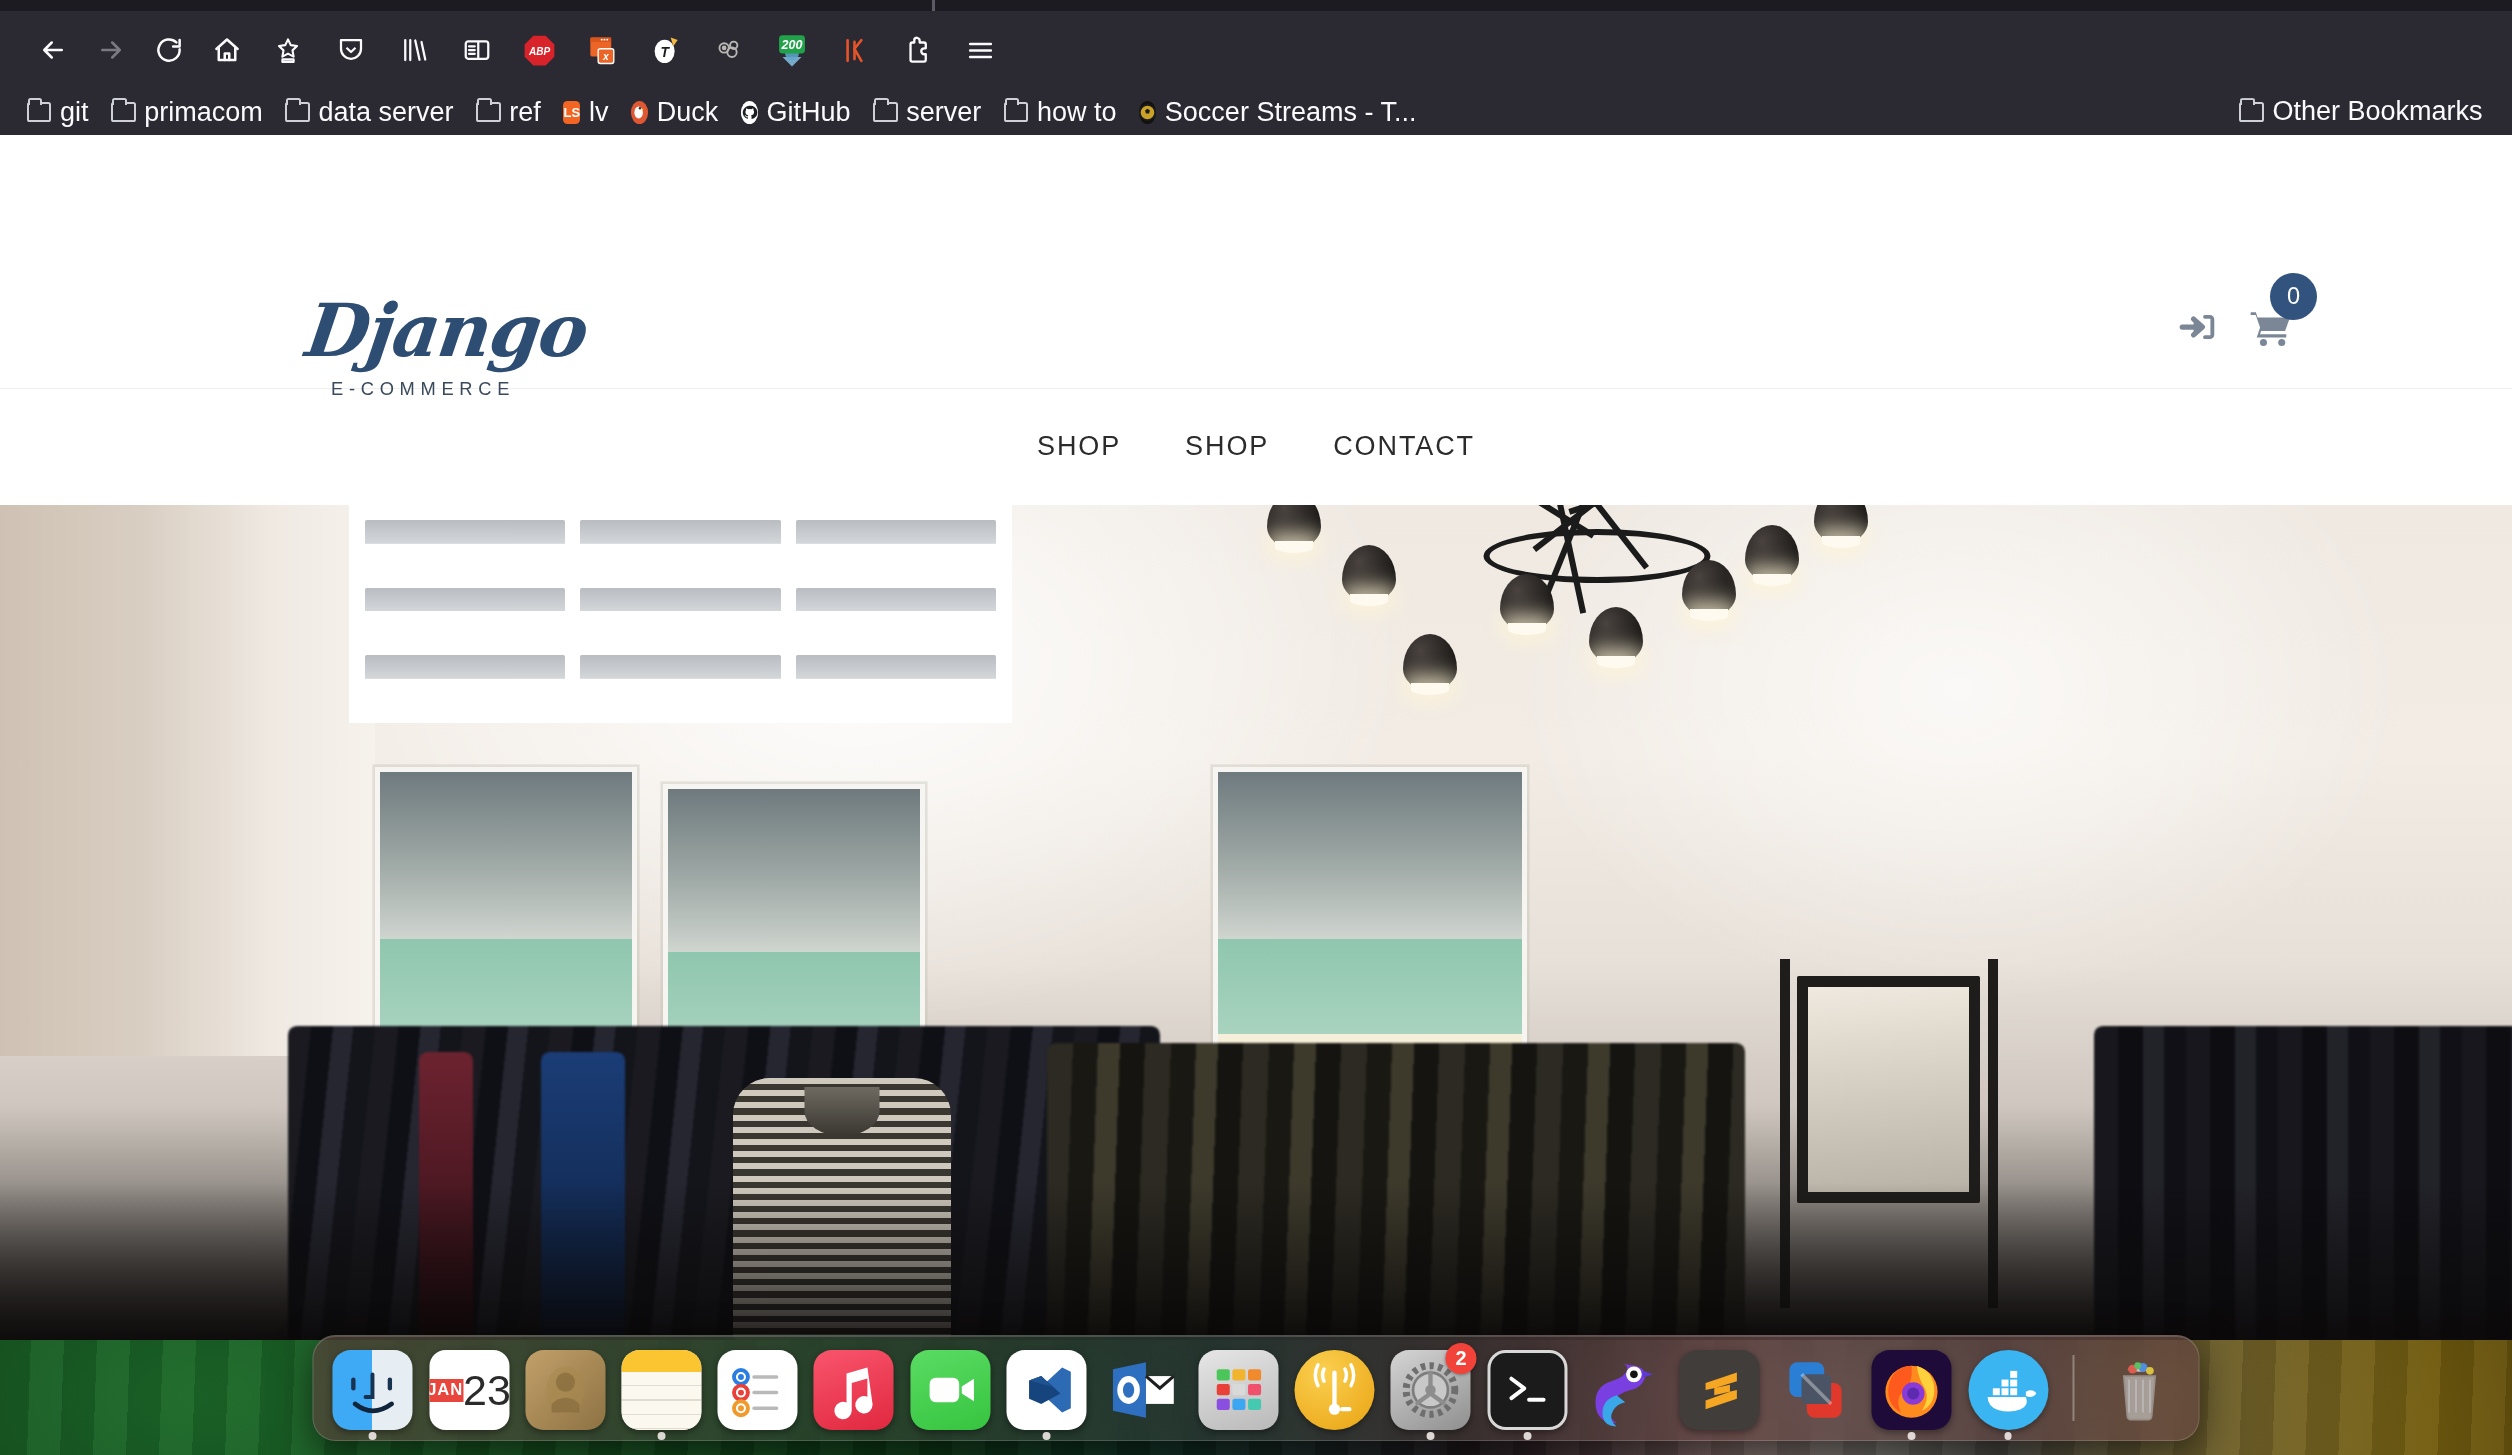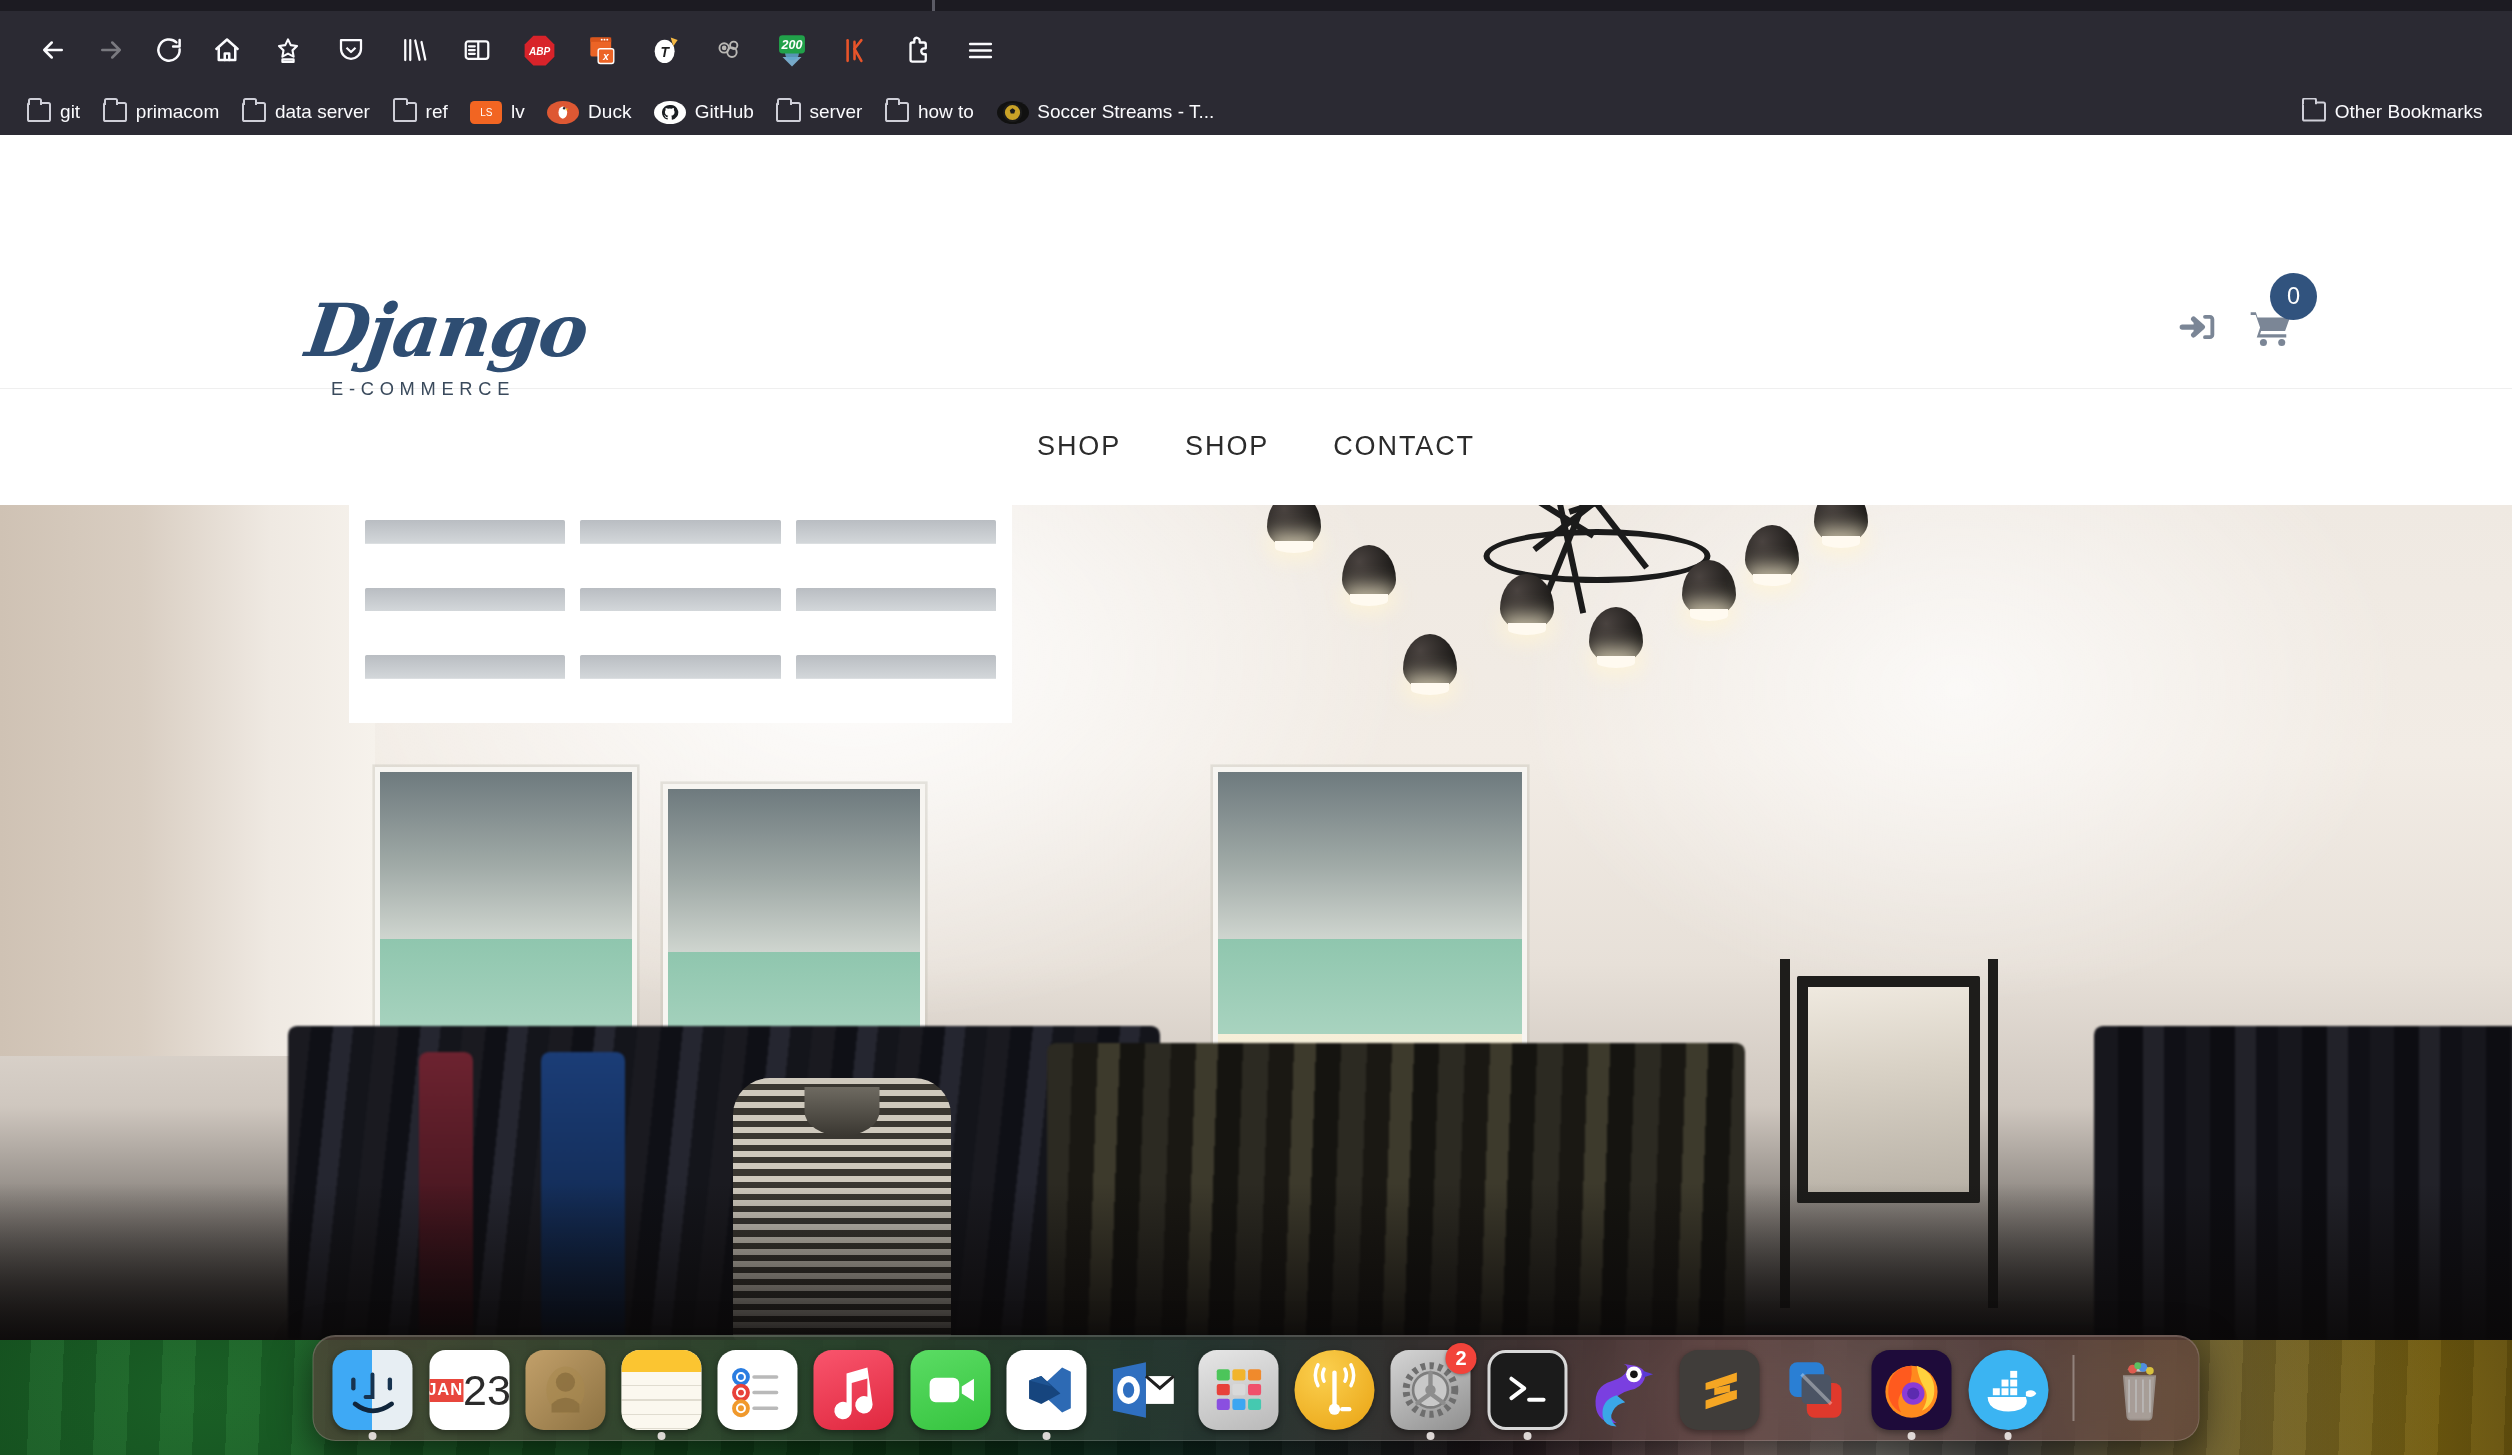--- a/index.html
+++ b/index.html
@@ -102,36 +102,36 @@
     display: flex; align-items: center;
     padding: 0 15.7px;
     font-size: 21px; color: #fbfbfe;
     position: relative;
   }
   .bm {
     display: flex; align-items: center; gap: 8.7px;
     padding: 4.4px 11.3px; border-radius: 5.2px;
     white-space: nowrap;
   }
-  .bm-label { font-size: 19px; color: #fbfbfe; }
+  .bm-label { font-size: 27px; color: #fbfbfe; }
   .bm-other { position: absolute; right: 19px; top: 50%; transform: translateY(-50%);
     display: flex; align-items: center; gap: 8.7px; padding: 4.4px 10.5px; border-radius: 5.2px; }
   .folder-ico { width: 24.4px; height: 20px; position: relative; flex: 0 0 auto; }
   .folder-ico::before {
     content: ""; position: absolute; inset: 0;
     border: 2.2px solid #cfcfd8; border-radius: 2.6px;
   }
   .folder-ico::after {
     content: ""; position: absolute; left: 0.9px; top: -4.4px; width: 10.5px; height: 5.2px;
     border: 2.2px solid #cfcfd8; border-bottom: none; border-radius: 2.6px 2.6px 0 0;
     background: #2b2a33;
   }
-  .favsq { width: 32px; height: 23px; border-radius: 4.4px; flex: 0 0 auto;
+  .favsq { width: 17px; height: 23px; border-radius: 4.4px; flex: 0 0 auto;
     display: flex; align-items: center; justify-content: center;
-    font-size: 10px; font-weight: normal; color: #fff; }
+    font-size: 13px; font-weight: bold; color: #fff; }
 
   
   .page {
     flex: 1 1 auto;
     background: #ffffff;
     overflow: hidden;
     position: relative;
     display: flex; flex-direction: column;
   }
 

